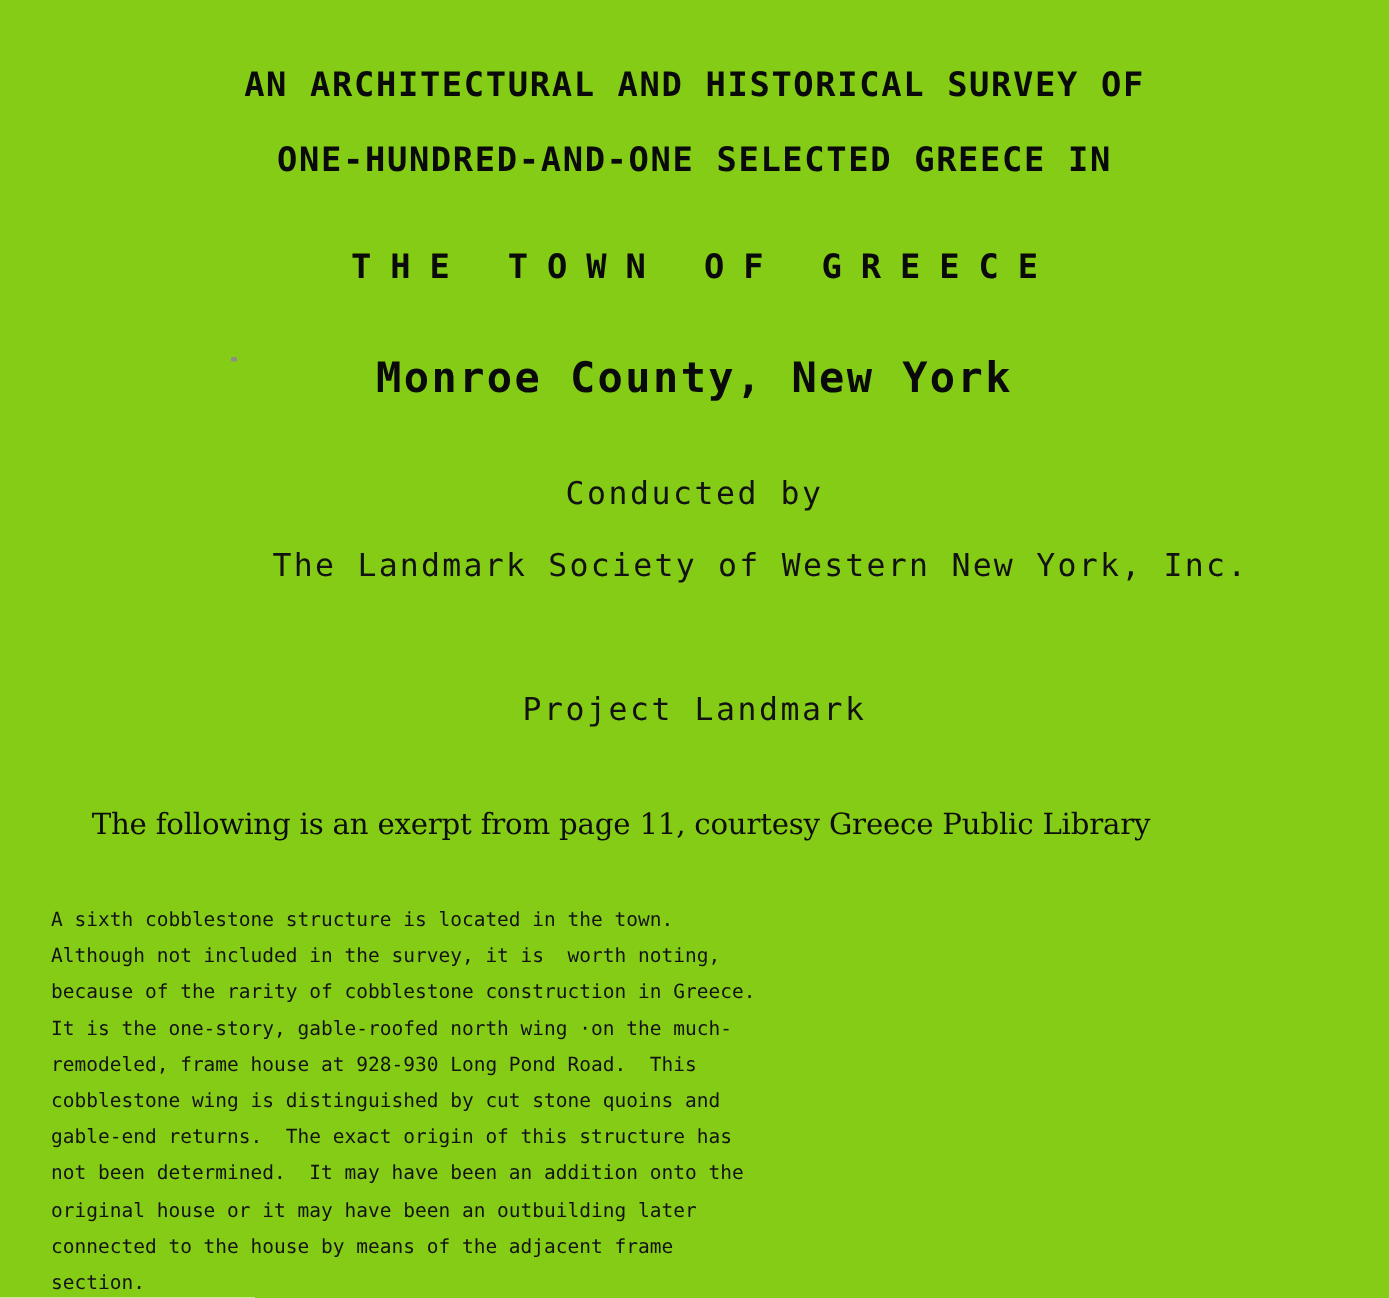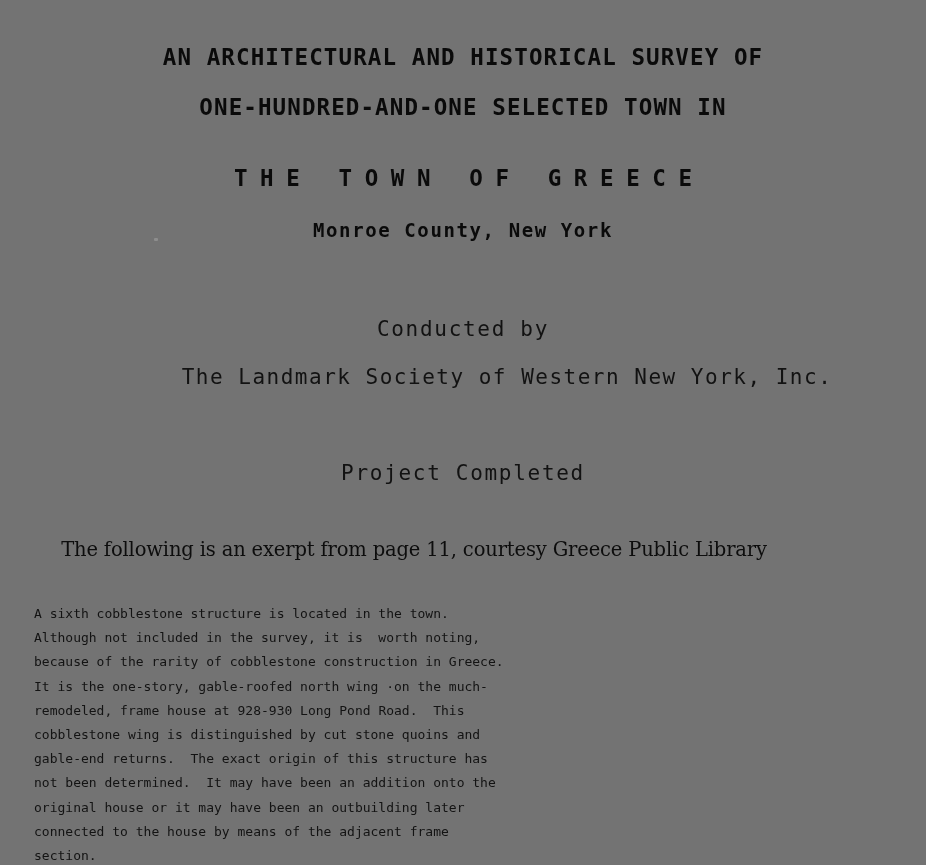--- a/index.html
+++ b/index.html
@@ -6,21 +6,21 @@
   html, body {
     margin: 0;
     padding: 0;
     background: #ffffff;
   }
 
   #page {
     position: relative;
     width: 926px;
     height: 865px;
-    background: #737373;
+    background: #84cc16;
     overflow: hidden;
     color: #000000;
     -webkit-font-smoothing: antialiased;
   }
 
   
   .title-line {
     position: absolute;
     left: 0;
     width: 926px;
@@ -45,22 +45,22 @@
 
   
   #title-town {
     top: 165px;
     font-size: 22.5px;
     letter-spacing: 12.6px;
     text-indent: 12.6px;
   }
 
   #title-county {
-    top: 219px;
-    font-size: 19px;
+    top: 235px;
+    font-size: 28px;
     letter-spacing: 1.6px;
   }
 
   
   .credit-line {
     position: absolute;
     left: 0;
     width: 926px;
     text-align: center;
     font-family: "DejaVu Sans Mono", "Liberation Mono", monospace;
@@ -142,33 +142,33 @@
     border-radius: 1px;
   }
 </style>
 </head>
 <body>
 
 <div id="page">
 
   <div class="title-line" id="title-line-1">AN ARCHITECTURAL AND HISTORICAL SURVEY OF</div>
 
-  <div class="title-line" id="title-line-2">ONE-HUNDRED-AND-ONE SELECTED TOWN IN</div>
+  <div class="title-line" id="title-line-2">ONE-HUNDRED-AND-ONE SELECTED GREECE IN</div>
 
   <div class="title-line" id="title-town">THE TOWN OF GREECE</div>
 
   <div class="title-line" id="title-county">Monroe County, New York</div>
 
   <div id="scan-speck"></div>
 
   <div class="credit-line" id="credit-conducted">Conducted by</div>
 
   <div class="credit-line" id="credit-society">The Landmark Society of Western New York, Inc.</div>
 
-  <div class="credit-line" id="credit-project">Project Completed</div>
+  <div class="credit-line" id="credit-project">Project Landmark</div>
 
 
   <div id="annotation">The following is an exerpt from page 11, courtesy Greece Public Library</div>
 
   <p id="excerpt"><span>A sixth cobblestone structure is located in the town.
 Although not included in the survey, it is  worth noting,
 because of the rarity of cobblestone construction in Greece.
 It is the one-story, gable-roofed north wing ·on the much-
 remodeled, frame house at </span><span class="addr">928-930 Long Pond Road.</span><span>  This
 cobblestone wing is distinguished by cut stone quoins and

